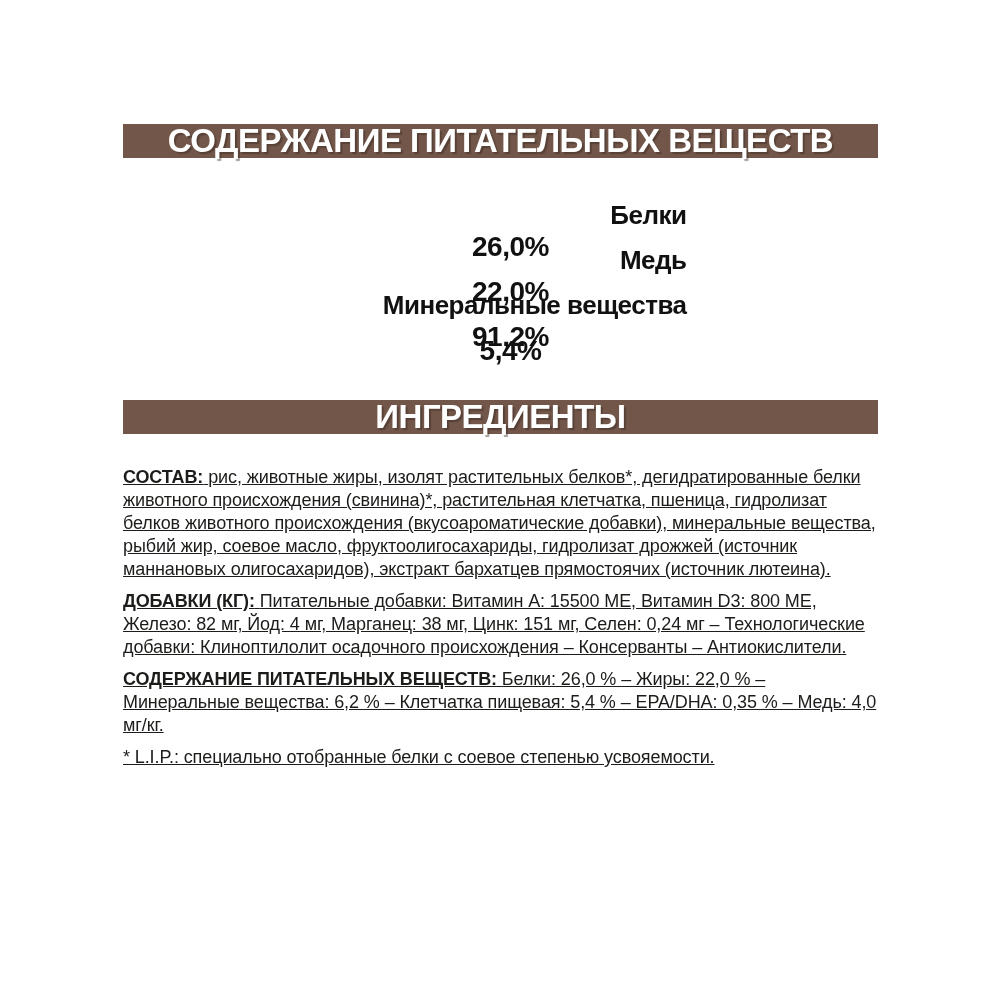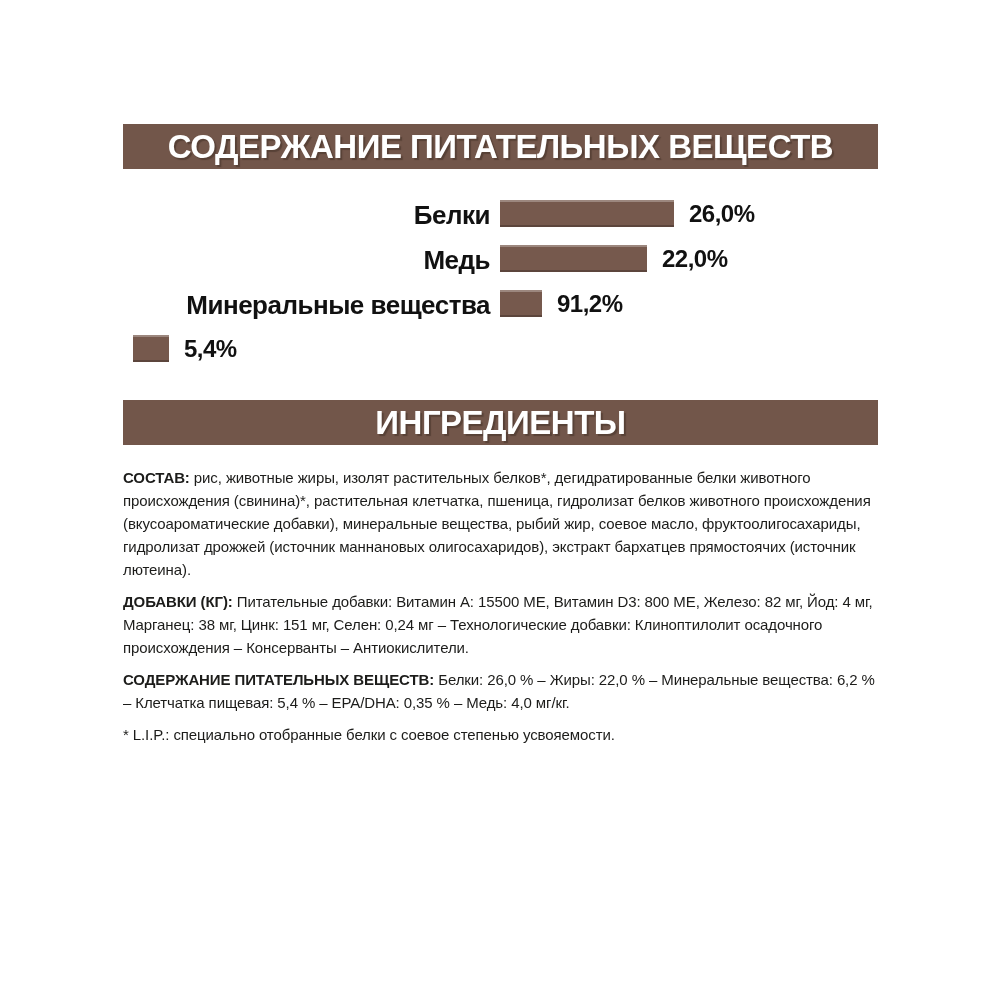--- a/index.html
+++ b/index.html
@@ -5,51 +5,52 @@
   html,body{margin:0;padding:0;background:#ffffff;}
   .sheet{
     position:relative;
     width:1000px;height:1000px;
     background:#ffffff;
     font-family:"Liberation Sans",sans-serif;
     color:#1c1c1a;
     overflow:hidden;
   }
   .banner{
-    position:absolute;left:123px;width:755px;height:45px;
+    position:absolute;left:123px;width:755px;height:34px;
     background:#72564a;color:#ffffff;
     display:flex;align-items:center;justify-content:center;
     font-weight:700;font-size:33px;letter-spacing:-0.5px;
     white-space:nowrap;
     text-shadow:2px 2px 1px rgba(56,39,32,0.45);
   }
   .banner-nutrients{top:124px;}
   .banner-ingredients{top:400px;}
   .chart{
     position:absolute;left:123px;top:200px;width:760px;
     display:flex;flex-direction:column;gap:18px;
   }
-  .chart-row{display:flex;height:27px;}
+  .chart-row{display:flex;align-items:center;height:27px;flex-direction:column;}
   .chart-label{
     width:367px;text-align:right;
     font-weight:700;font-size:26px;letter-spacing:-0.5px;
     white-space:nowrap;color:#111111;
   }
   .chart-bar{
     margin-left:10px;height:27px;background:#76594d;
     box-shadow:inset 0 2px 0 rgba(255,255,255,0.28), inset 0 -2px 0 rgba(0,0,0,0.22);
   }
   .chart-value{
-    margin-left:15px;font-weight:700;font-size:24px;
+    margin-left:15px;font-weight:700;font-size:28px;
     letter-spacing:-0.5px;white-space:nowrap;color:#111111;
   }
   .textblock{
     position:absolute;left:123px;top:466px;width:757px;
-    font-size:15px;line-height:23px;letter-spacing:-0.1px;
+    font-size:18px;line-height:23px;letter-spacing:-0.1px;
     color:#1c1c1a;
+    text-decoration:underline;
   }
   .textblock p{margin:0 0 9px 0;}
   .textblock b{font-weight:700;}
   .footnote{margin-top:2px;}
 </style>
 </head>
 <body>
 
 <div class="sheet">
 

